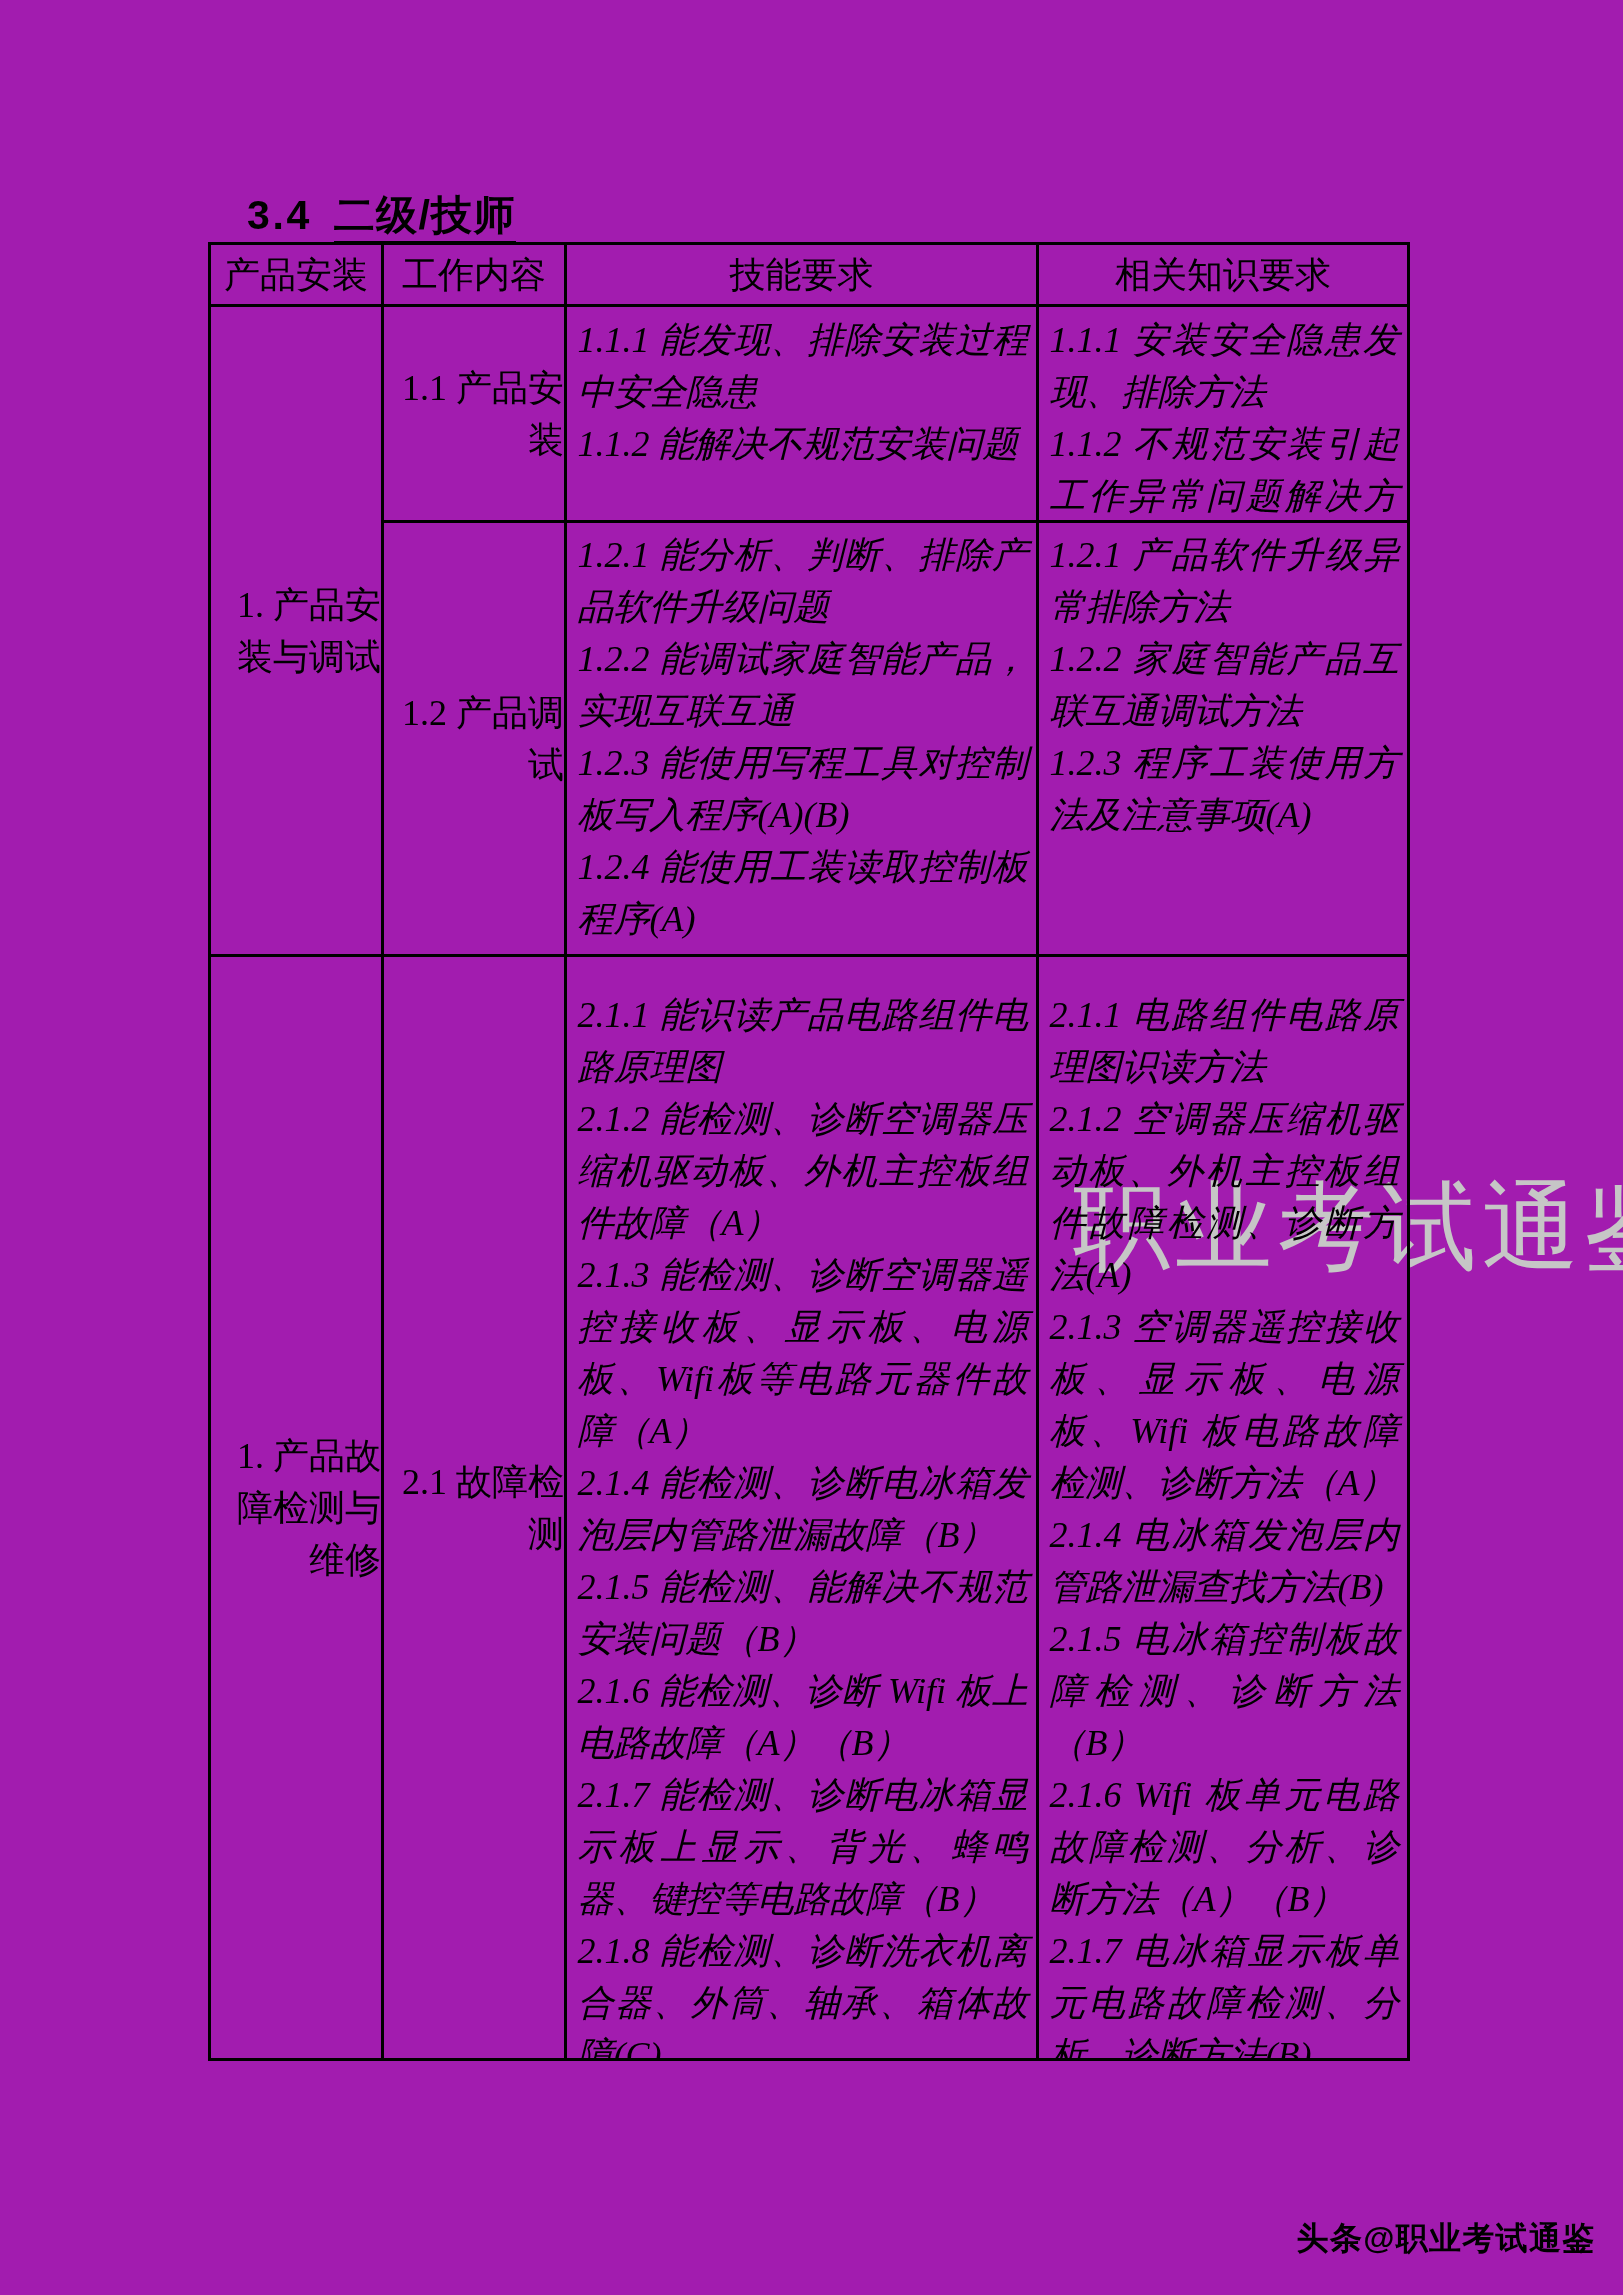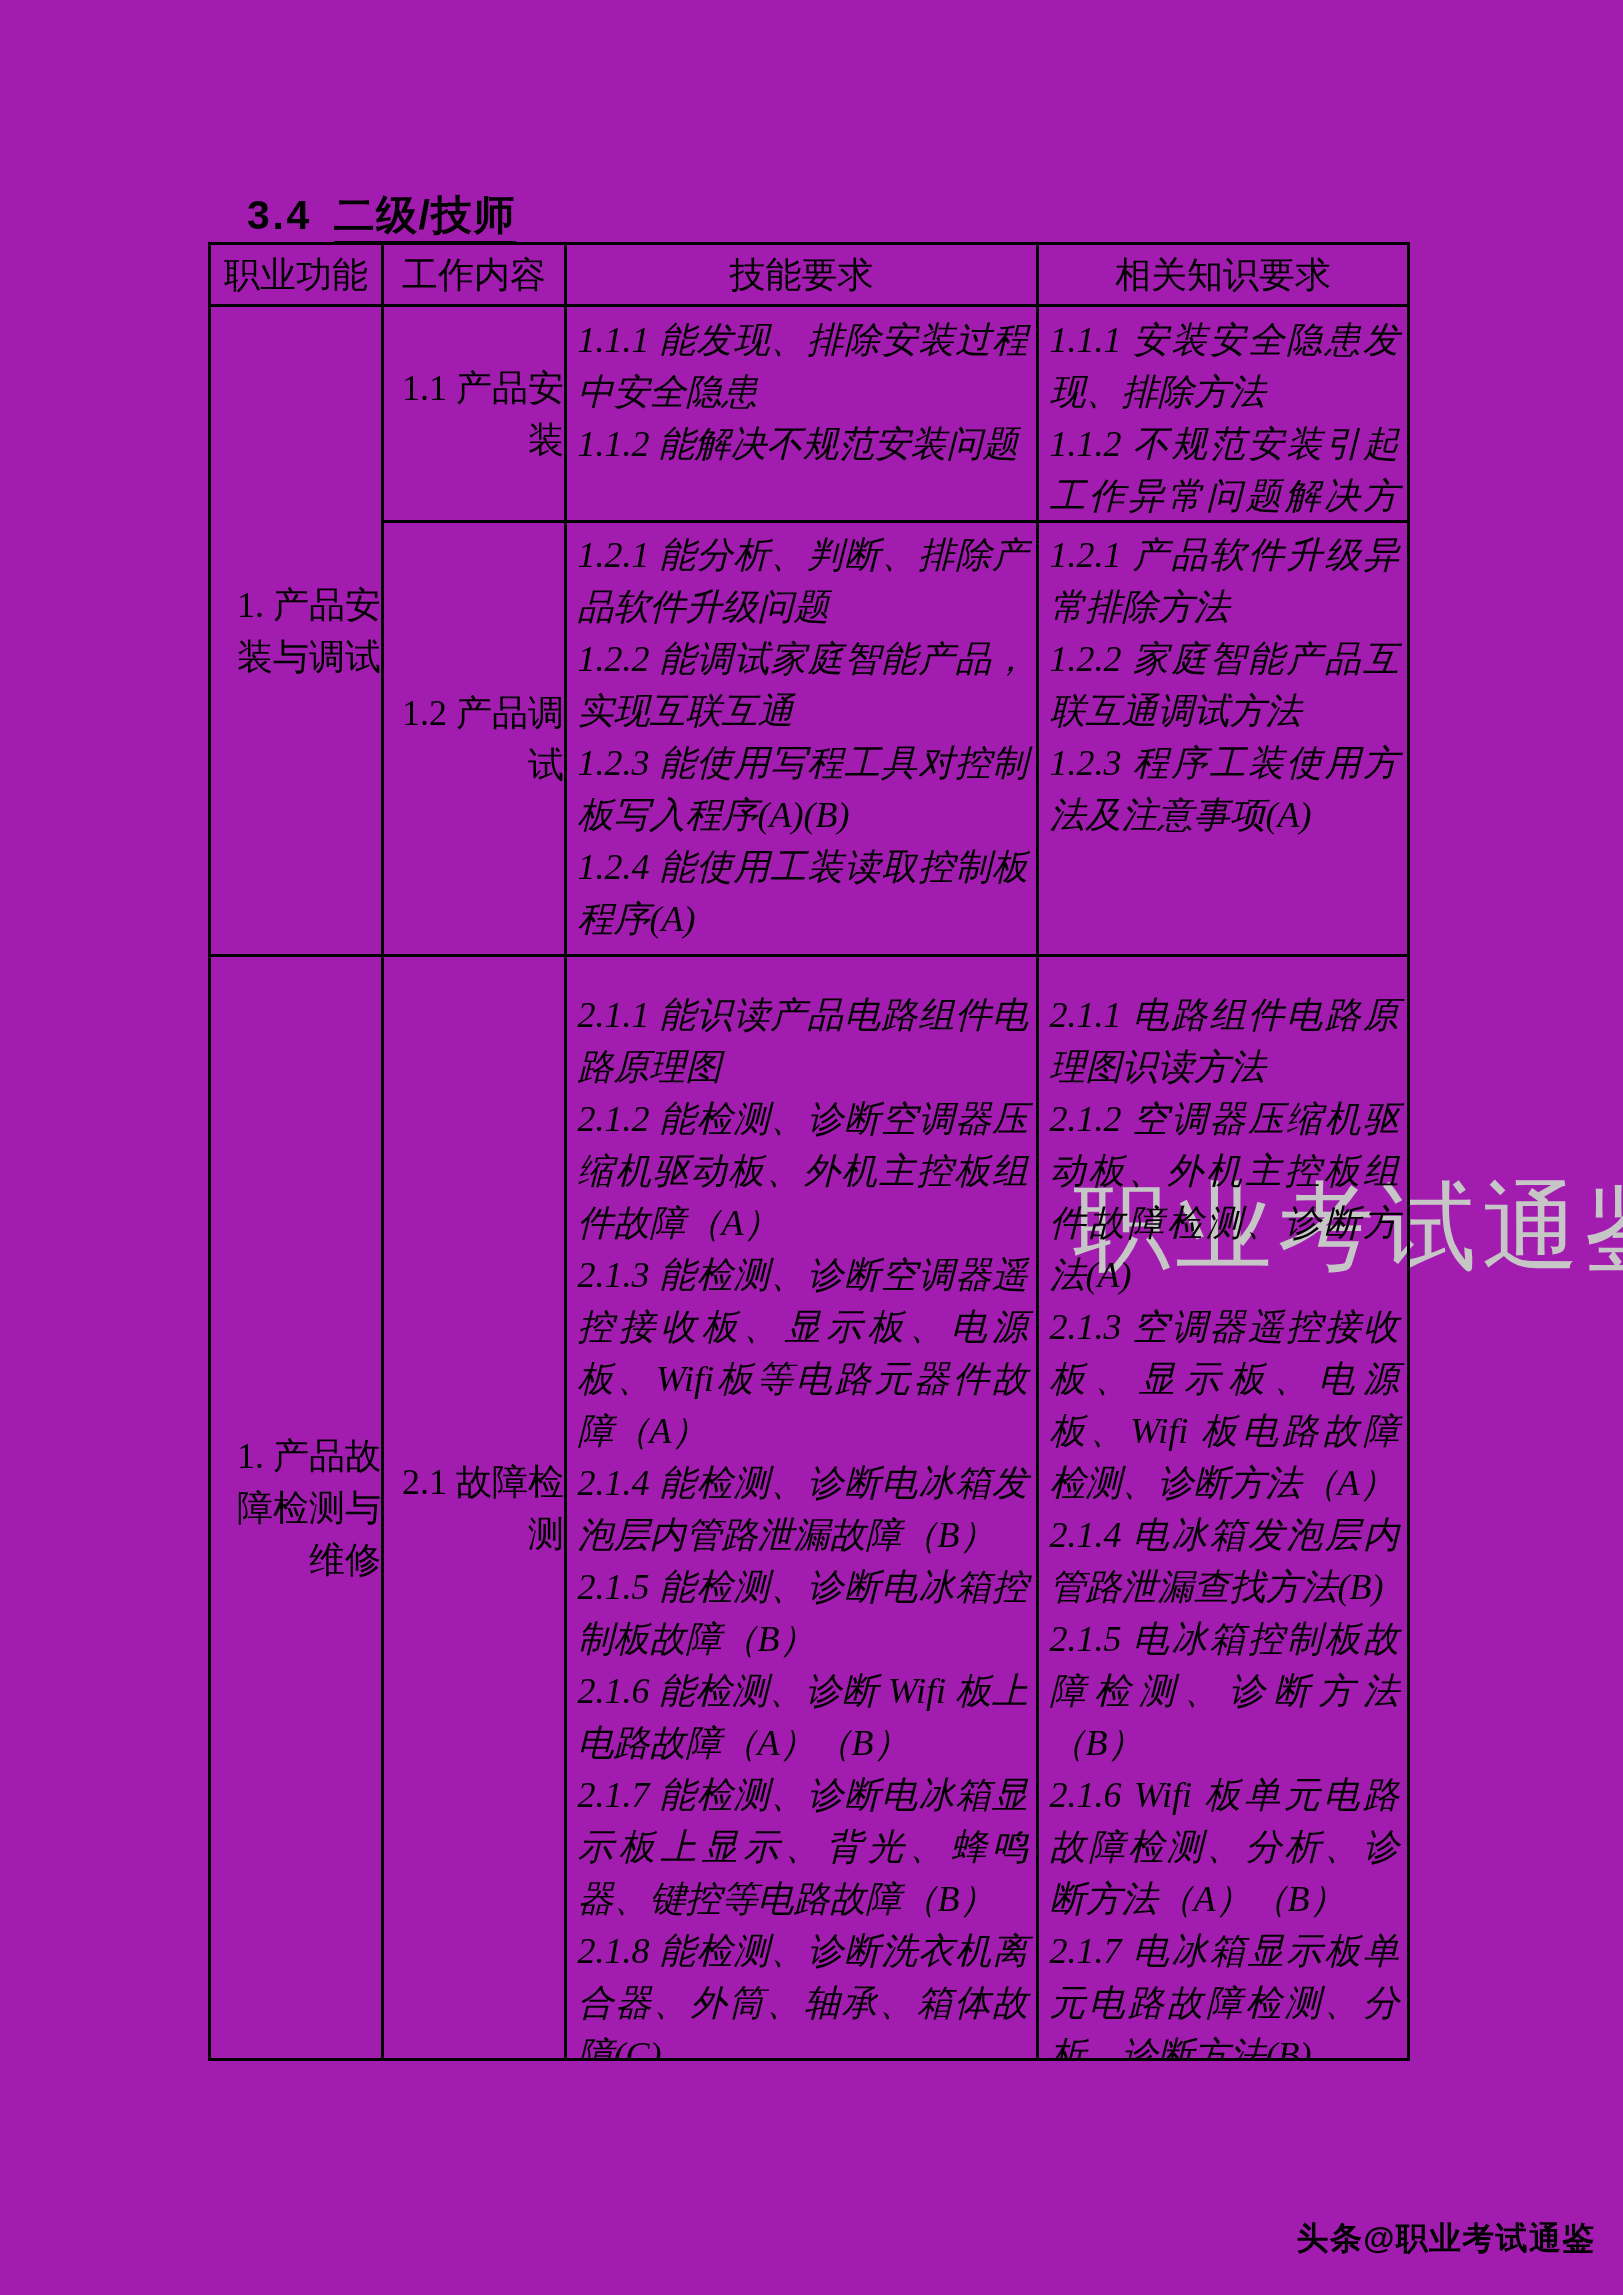--- a/index.html
+++ b/index.html
@@ -74,21 +74,21 @@
   <table class="std">
     <colgroup>
         <col class="c1">
         <col class="c2">
         <col class="c3">
         <col class="c4">
       </colgroup>
 
     <tbody>
         <tr class="hrow">
-      <th class="hcell">职业功能</th>
+      <th class="hcell">产品安装</th>
       <th class="hcell">工作内容</th>
       <th class="hcell">技能要求</th>
       <th class="hcell">相关知识要求</th>
     </tr>
 
     <tr class="r1">
       <td class="center-cell" rowspan="2">1. 产品安装与调试</td>
       <td class="center-cell">1.1 产品安装</td>
       <td class="items-cell">
         <div class="items-wrap wrap-r1">
@@ -125,21 +125,21 @@
 
     <tr class="r3">
       <td class="center-cell">1. 产品故障检测与维修</td>
       <td class="center-cell">2.1 故障检测</td>
       <td class="items-cell">
         <div class="items-wrap wrap-r3">
           <div class="item">2.1.1 能识读产品电路组件电路原理图</div>
           <div class="item">2.1.2 能检测、诊断空调器压缩机驱动板、外机主控板组件故障（A）</div>
           <div class="item">2.1.3 能检测、诊断空调器遥控接收板、显示板、电源板、Wifi板等电路元器件故障（A）</div>
           <div class="item">2.1.4 能检测、诊断电冰箱发泡层内管路泄漏故障（B）</div>
-          <div class="item">2.1.5 能检测、诊断电冰箱控制板故障（B）</div>
+          <div class="item">2.1.5 能检测、能解决不规范安装问题（B）</div>
           <div class="item">2.1.6 能检测、诊断 Wifi 板上电路故障（A）（B）</div>
           <div class="item">2.1.7 能检测、诊断电冰箱显示板上显示、背光、蜂鸣器、键控等电路故障（B）</div>
           <div class="item">2.1.8 能检测、诊断洗衣机离合器、外筒、轴承、箱体故障(C)</div>
 
         </div>
       </td>
       <td class="items-cell">
         <div class="items-wrap wrap-r3">
           <div class="item">2.1.1 电路组件电路原理图识读方法</div>
           <div class="item">2.1.2 空调器压缩机驱动板、外机主控板组件故障检测、诊断方法(A)</div>

